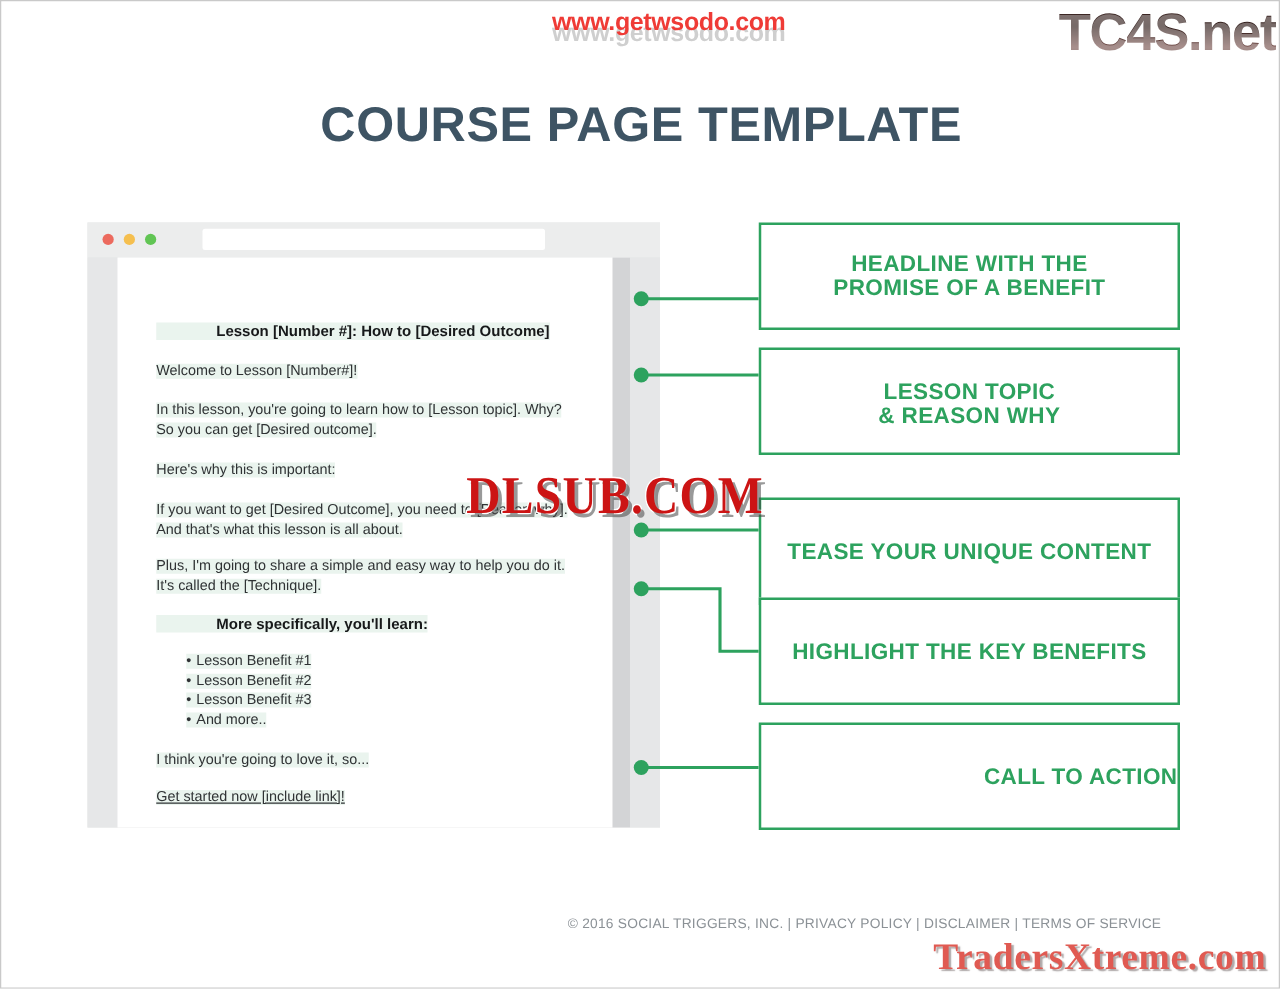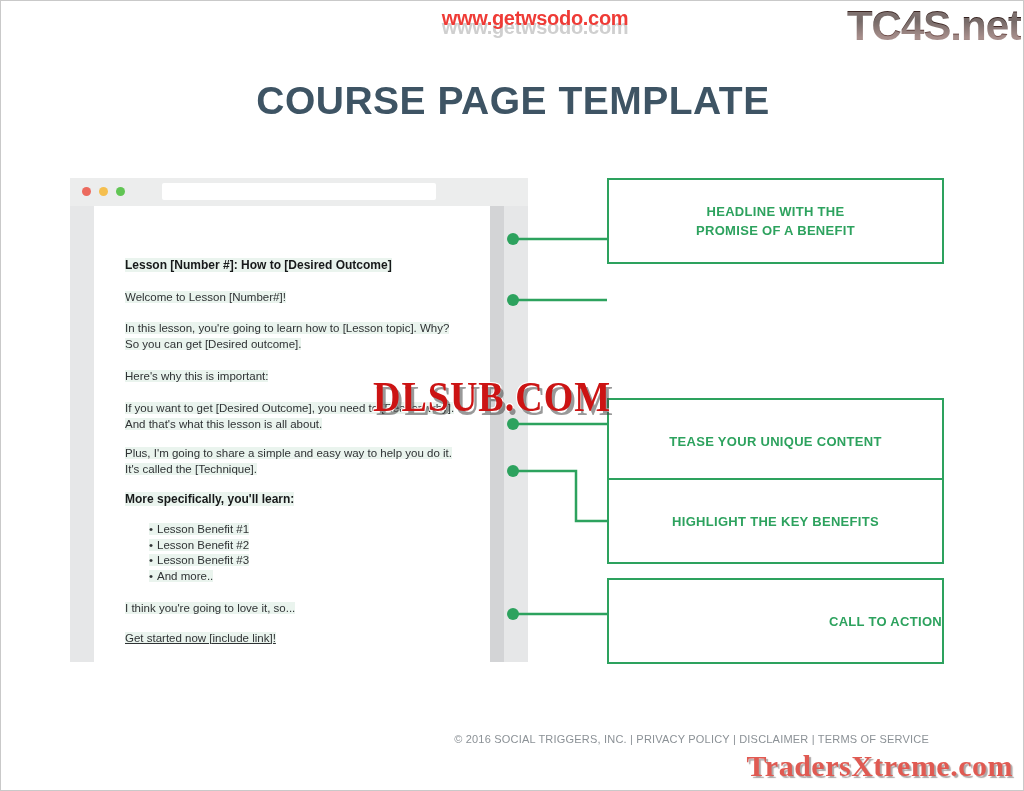--- a/index.html
+++ b/index.html
@@ -177,21 +177,21 @@
   }
   .mock p {
     margin: 0;
     position: absolute;
   }
   .hl {
     background: #eaf4ee;
     box-decoration-break: clone;
     -webkit-box-decoration-break: clone;
   }
-  .mock .bold { font-weight: 700; font-size: 12px; color: #17191a; }
+  .mock .bold { font-weight: 700; font-size: 12px; color: #17191a; padding-left: 48px; }
   .mock .ul { text-decoration: underline; }
   .mock ul {
     position: absolute;
     margin: 0;
     padding: 0 0 0 24px;
     list-style: none;
   }
   .mock li {
     position: relative;
     line-height: 15.5px;
@@ -212,21 +212,21 @@
   .anno {
     position: absolute;
     left: 606px;
     width: 337px;
     border: 2px solid #2da25e;
     background: #ffffff;
     box-sizing: border-box;
     color: #2da25e;
     font-family: "Liberation Sans", sans-serif;
     font-weight: 700;
-    font-size: 13px;
+    font-size: 18px;
     letter-spacing: 0.3px;
     text-align: center;
     line-height: 19px;
     display: flex;
     justify-content: center;
   }
   .anno span { display: block; }
   .anno-1 { top: 177px; height: 86px; align-items: flex-start; padding-top: 22px; }
   .anno-2 { top: 277px; height: 86px; align-items: flex-end; padding-bottom: 20px; }
   .anno-3 { top: 377px; height: 86px; align-items: flex-start; padding-top: 32px; margin-top: 20px; }
@@ -345,20 +345,26 @@
       <circle cx="512" cy="613" r="6"></circle>
     </g>
   </svg>
 
   <div class="anno anno-1">
     <div>
       <span>HEADLINE WITH THE</span>
       <span>PROMISE OF A BENEFIT</span>
     </div>
   </div>
+  <div class="anno anno-2">
+    <div>
+      <span>LESSON TOPIC</span>
+      <span>&amp; REASON WHY</span>
+    </div>
+  </div>
   <div class="anno anno-3">
     <div>
       <span>TEASE YOUR UNIQUE CONTENT</span>
     </div>
   </div>
   <div class="anno anno-4">
     <div>
       <span>HIGHLIGHT THE KEY BENEFITS</span>
     </div>
   </div>

